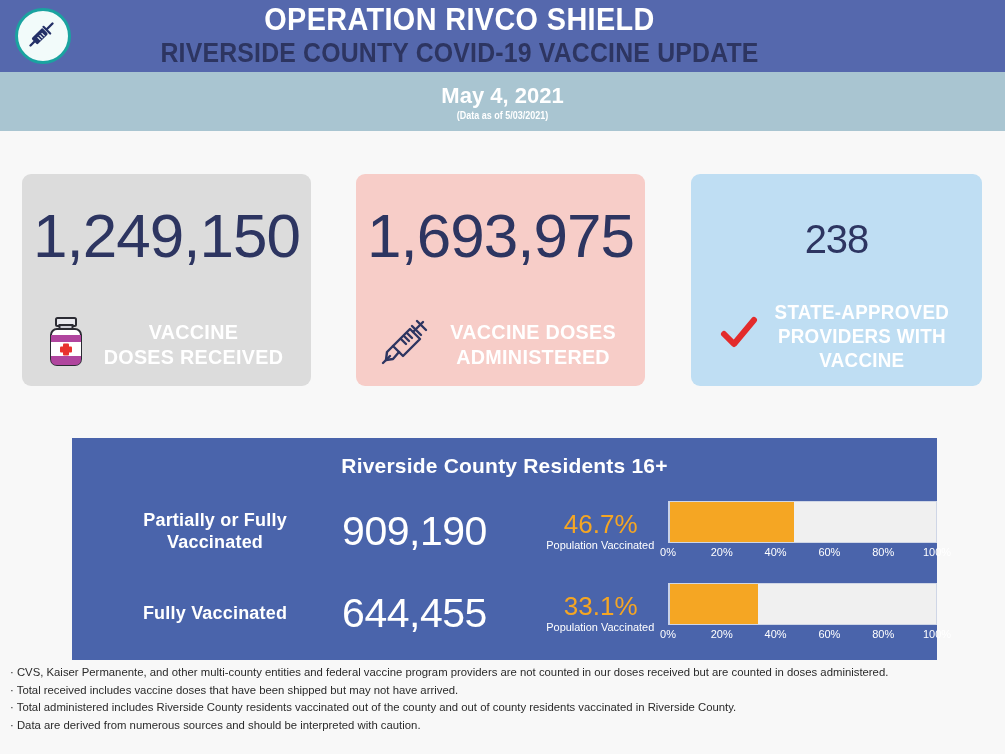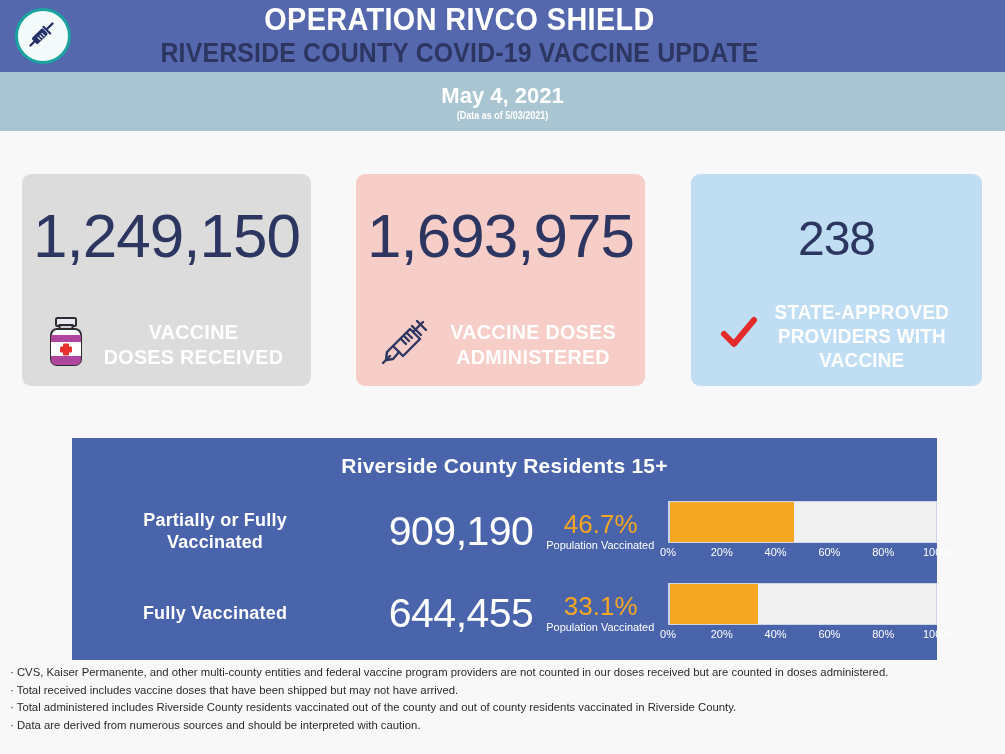--- a/index.html
+++ b/index.html
@@ -113,21 +113,21 @@
 
   .card-number {
     text-align: center;
     color: #2d3561;
     font-size: 62px;
     line-height: 66px;
     font-weight: normal;
     letter-spacing: -1px;
     padding-top: 29px;
   }
-  .card-3 .card-number { font-size: 48px; padding-top: 32px; }
+  .card-3 .card-number { font-size: 40px; padding-top: 32px; }
 
   .card-footer {
     position: absolute;
     left: 0; right: 0; bottom: 14px;
     display: flex;
     align-items: center;
     justify-content: center;
     gap: 10px;
   }
   .card-label {
@@ -177,21 +177,21 @@
     text-align: center;
     color: #ffffff;
     font-weight: bold;
     font-size: 18px;
     line-height: 22px;
     letter-spacing: 0.2px;
     margin-left: 16px;
   }
   .prow-count {
     width: 192px;
-    text-align: right;
+    text-align: left;
     color: #ffffff;
     font-size: 41px;
     line-height: 46px;
     letter-spacing: -0.5px;
   }
   .prow-pct {
     width: 135px;
     text-align: center;
   }
   .pct-value {
@@ -351,21 +351,21 @@
           <span>STATE-APPROVED</span><br>
           <span>PROVIDERS WITH</span><br>
           <span>VACCINE</span>
         </span>
       </div>
     </div>
 
   </div>
 
   <div class="panel">
-    <div class="panel-title">Riverside County Residents 15+</div>
+    <div class="panel-title">Riverside County Residents 16+</div>
 
     <div class="panel-rows">
 
       <div class="prow">
         <div class="prow-label">
           <span>Partially or Fully</span><br>
           <span>Vaccinated</span>
         </div>
         <div class="prow-count">909,190</div>
         <div class="prow-pct">

